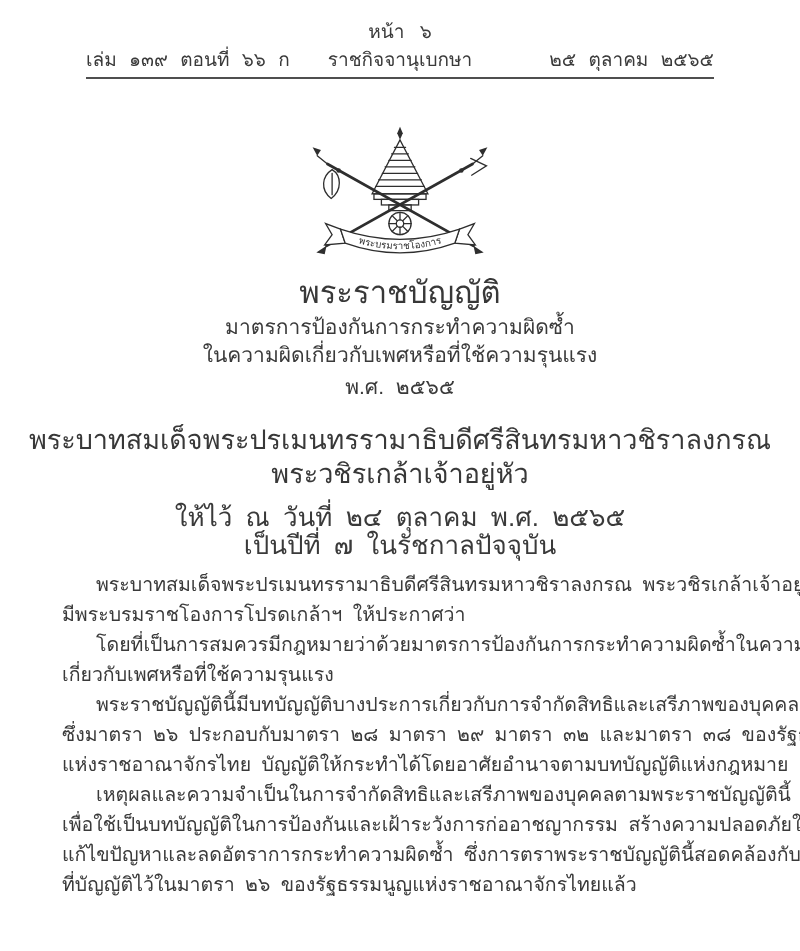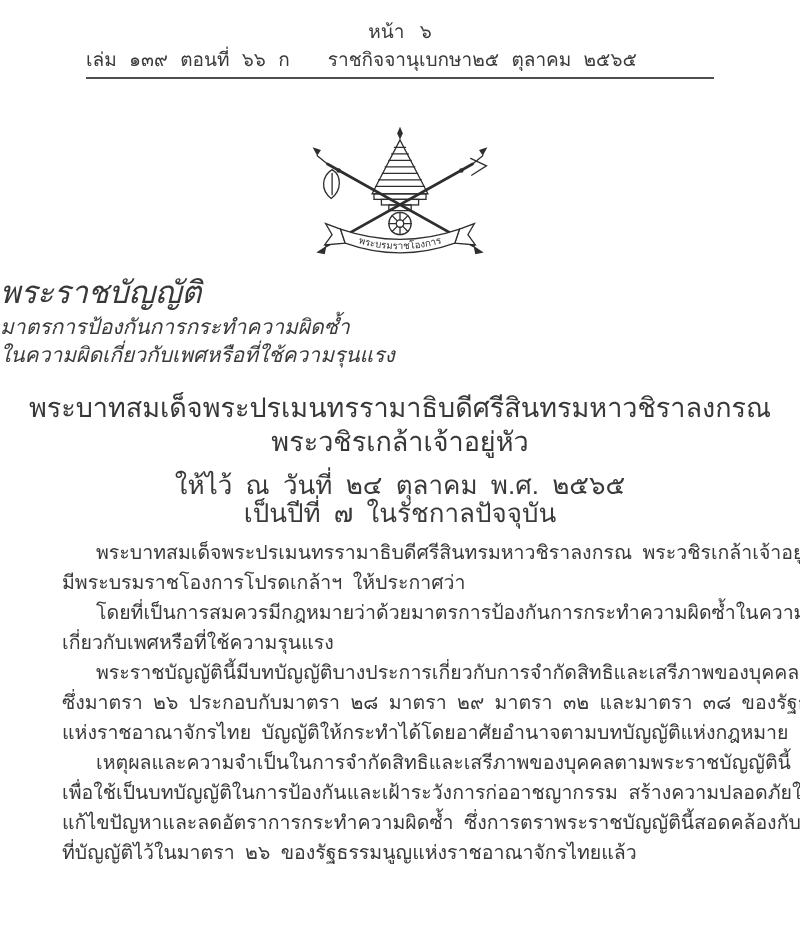--- a/index.html
+++ b/index.html
@@ -28,36 +28,36 @@
   .header-row {
     margin: 4px 86px 0 86px;
     display: grid;
     grid-template-columns: 1fr auto 1fr;
     align-items: baseline;
     font-size: 19px;
     line-height: 24px;
   }
   .header-row .vol   { text-align: left;  word-spacing: 7px; }
   .header-row .gname { text-align: left; }
-  .header-row .idate { text-align: left; word-spacing: 7px; }
+  .header-row .idate { text-align: right; word-spacing: 7px; }
   .header-rule {
     margin: 5px 86px 0 86px;
     height: 0;
     border-top: 2px solid #4f4f4f;
   }
 
   
   .emblem-wrap {
     width: 186px;
     margin: 44px auto 0 auto;
   }
   .emblem-wrap svg { display: block; width: 186px; height: 136px; }
 
   
-  .act-title { margin-top: 14px; font-style: italic; }
+  .act-title { text-align: center; margin-top: 14px; }
   .act-title .act {
     font-size: 31px;
     line-height: 40px;
     font-weight: normal;
     margin: 0;
     color: #383838;
   }
   .act-title .sub {
     font-size: 21px;
     line-height: 28px;
@@ -161,20 +161,21 @@
           <textPath href="#ribbonTextPath" startOffset="50%" text-anchor="middle">พระบรมราชโองการ</textPath>
         </text>
       </g>
     </svg>
   </div>
 
   <div class="act-title">
     <h1 class="act">พระราชบัญญัติ</h1>
     <div class="sub">มาตรการป้องกันการกระทำความผิดซ้ำ</div>
     <div class="sub">ในความผิดเกี่ยวกับเพศหรือที่ใช้ความรุนแรง</div>
+    <div class="year">พ.ศ. ๒๕๖๕</div>
   </div>
 
   <div class="royal">
     <h2 class="king-line">พระบาทสมเด็จพระปรเมนทรรามาธิบดีศรีสินทรมหาวชิราลงกรณ</h2>
     <h2 class="king-line">พระวชิรเกล้าเจ้าอยู่หัว</h2>
   </div>
   <div class="promulgation">
     <div class="pline">ให้ไว้ ณ วันที่ ๒๔ ตุลาคม พ.ศ. ๒๕๖๕</div>
     <div class="pline">เป็นปีที่ ๗ ในรัชกาลปัจจุบัน</div>
   </div>

